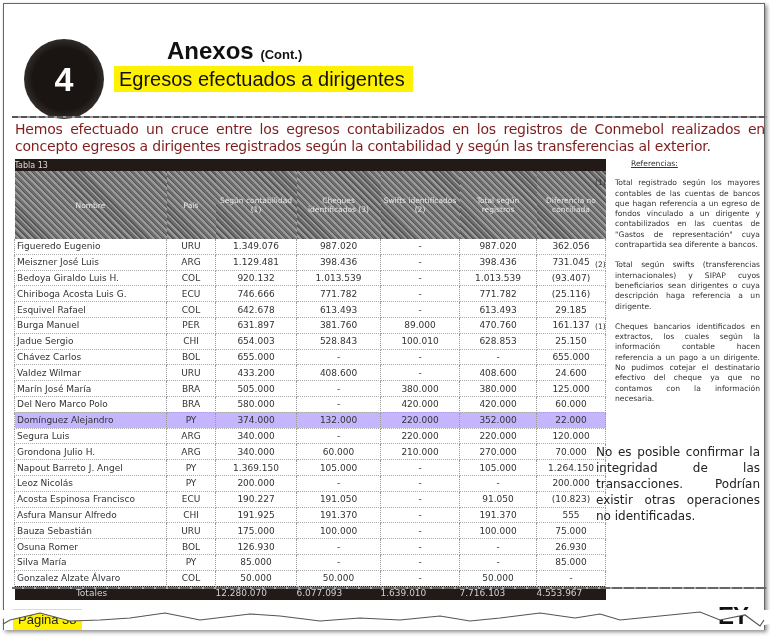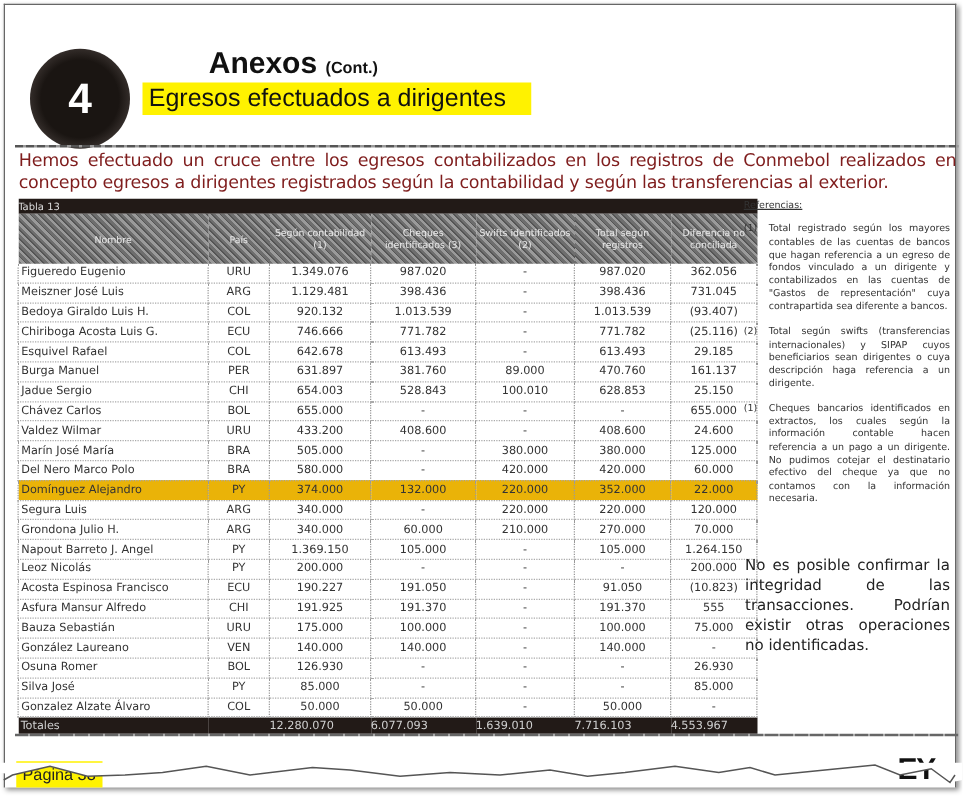--- a/index.html
+++ b/index.html
@@ -3,33 +3,33 @@
 <meta charset="utf-8">
 <style>
   html, body { margin:0; padding:0; }
   body { width:770px; height:642px; background:#fff; position:relative; overflow:hidden; font-family:"Liberation Sans", sans-serif; }
   .page { position:absolute; left:3px; top:3px; width:760px; height:626px; background:#fff; border:1px solid #666; border-bottom:none; box-shadow:2px 2px 4px rgba(0,0,0,0.45); }
   .torn { position:absolute; left:0; top:610px; width:770px; height:32px; }
   .circle { position:absolute; left:20px; top:35px; width:80px; height:80px; border-radius:50%; background:radial-gradient(circle, #1a1512 55%, #3a3330 75%, #8a8580 100%); }
   .circle span { position:absolute; left:0; top:0; width:80px; height:80px; line-height:80px; text-align:center; color:#fff; font-weight:bold; font-size:34px; }
   .h-title { position:absolute; left:115px; top:33px; font-size:24px; font-weight:bold; color:#111;margin-left:48px; }
   .h-title small { font-size:13px; font-weight:bold; }
-  .h-sub { position:absolute; left:110px; top:62px; background:#fff200; padding:0 20px 0 5px; font-size:20px; color:#111; line-height:26px; }
+  .h-sub { position:absolute; left:110px; top:62px; background:#fff200; padding:0 8px 0 5px; font-size:20px; color:#111; line-height:26px; }
   .rule { position:absolute; left:8px; top:112px; width:755px; height:2px; background:repeating-linear-gradient(90deg,#555 0 6px,#999 6px 9px); }
   .intro { position:absolute; left:11px; top:117px; width:750px; font-size:14px; color:#7f1d1d; line-height:17px; text-align:justify; font-family:"DejaVu Sans", sans-serif; letter-spacing:-0.2px; }
   table { position:absolute; left:10px; top:155px; border-collapse:collapse; font-family:"DejaVu Sans", sans-serif; font-size:9px; color:#333; }
   .tcap td { background:#221a17; color:#ddd; height:12px; font-size:8px; padding:0; }
-  .thead td { height:40px; background:repeating-linear-gradient(45deg,#6e6e6e 0 2px,#9a9a9a 2px 4px,#555 4px 5px); color:#e8e8e8; font-size:7.5px; text-align:center; vertical-align:middle; padding:0 2px; line-height:9px; }
+  .thead td { height:40px; background:repeating-linear-gradient(45deg,#6e6e6e 0 2px,#9a9a9a 2px 4px,#555 4px 5px); color:#e8e8e8; font-size:7.5px; text-align:center; vertical-align:middle; padding:14px 2px; line-height:9px; }
   .row td { height:14.8px; border-right:1px dotted #999; border-bottom:1px dotted #aaa; text-align:center; padding:0; }
   .row td.nm { text-align:left; padding-left:2px; border-left:1px dotted #999; }
-  .row.hl td { background:#eab308; }
+  .row.hl td { background:#c4b5fd; }
   .tot td { background:#221a17; color:#cfcfcf; height:13px; text-align:left; padding:0; }
-  .tot td.nm { text-align:left; padding-left:2px; }
+  .tot td.nm { text-align:center; padding-left:2px; }
   .refs { position:absolute; left:591px; top:155px; width:165px; font-family:"DejaVu Sans", sans-serif; font-size:7.6px; color:#333; line-height:10.3px; }
-  .refs .rt { text-decoration:underline; margin-bottom:9px; }
+  .refs .rt { text-decoration:underline; margin-bottom:9px;margin-left:36px; }
   .ref { display:flex; margin-bottom:10px; text-align:justify; }
   .ref .n { width:20px; flex:none; }
   .note { position:absolute; left:592px; top:440px; width:164px; font-family:"DejaVu Sans", sans-serif; font-size:12px; line-height:16px; color:#222; text-align:justify; }
   .rule2 { position:absolute; left:8px; top:583px; width:755px; height:2px; background:repeating-linear-gradient(90deg,#666 0 10px,#aaa 10px 12px); }
   .pagenum { position:absolute; left:9px; top:605px; background:#fff200; font-size:13px; padding:3px 5px; color:#222; }
   .ey { position:absolute; left:714px; top:598px; font-size:24px; font-weight:bold; color:#111; letter-spacing:-1px; }
 </style>
 </head>
 <body>
 
@@ -223,39 +223,30 @@
         <tr class="row">
           <td class="nm">Bauza Sebastián</td>
           <td>URU</td>
           <td>175.000</td>
           <td>100.000</td>
           <td>-</td>
           <td>100.000</td>
           <td>75.000</td>
         </tr>
         <tr class="row">
-          <td class="nm">González Laureano</td>
-          <td>VEN</td>
-          <td>140.000</td>
-          <td>140.000</td>
-          <td>-</td>
-          <td>140.000</td>
-          <td>-</td>
-        </tr>
-        <tr class="row">
           <td class="nm">Osuna Romer</td>
           <td>BOL</td>
           <td>126.930</td>
           <td>-</td>
           <td>-</td>
           <td>-</td>
           <td>26.930</td>
         </tr>
         <tr class="row">
-          <td class="nm">Silva José</td>
+          <td class="nm">Silva María</td>
           <td>PY</td>
           <td>85.000</td>
           <td>-</td>
           <td>-</td>
           <td>-</td>
           <td>85.000</td>
         </tr>
         <tr class="row">
           <td class="nm">Gonzalez Alzate Álvaro</td>
           <td>COL</td>

